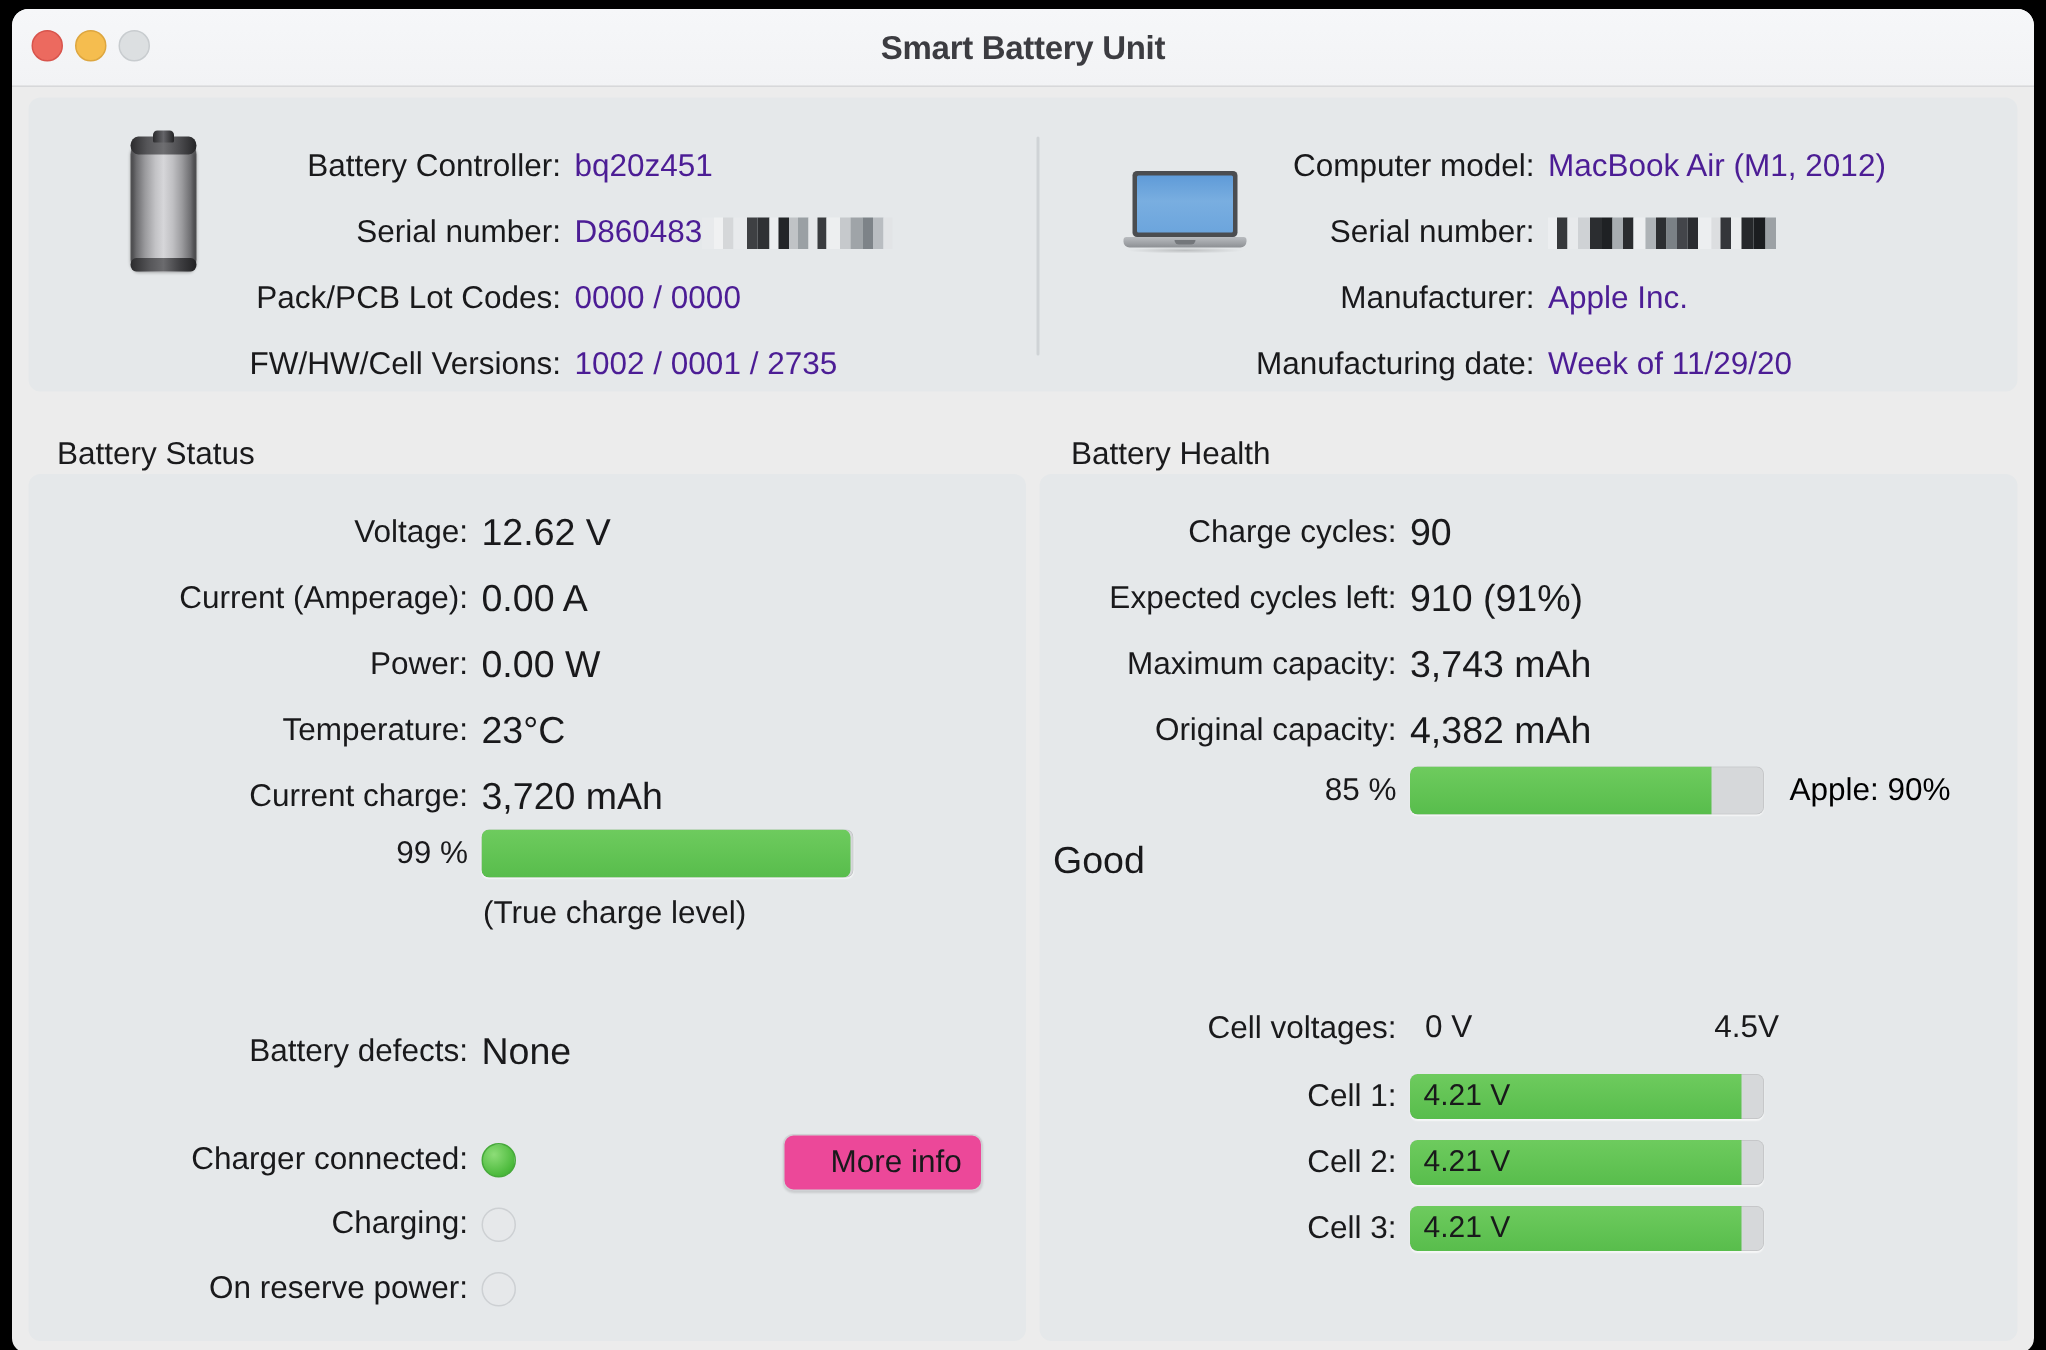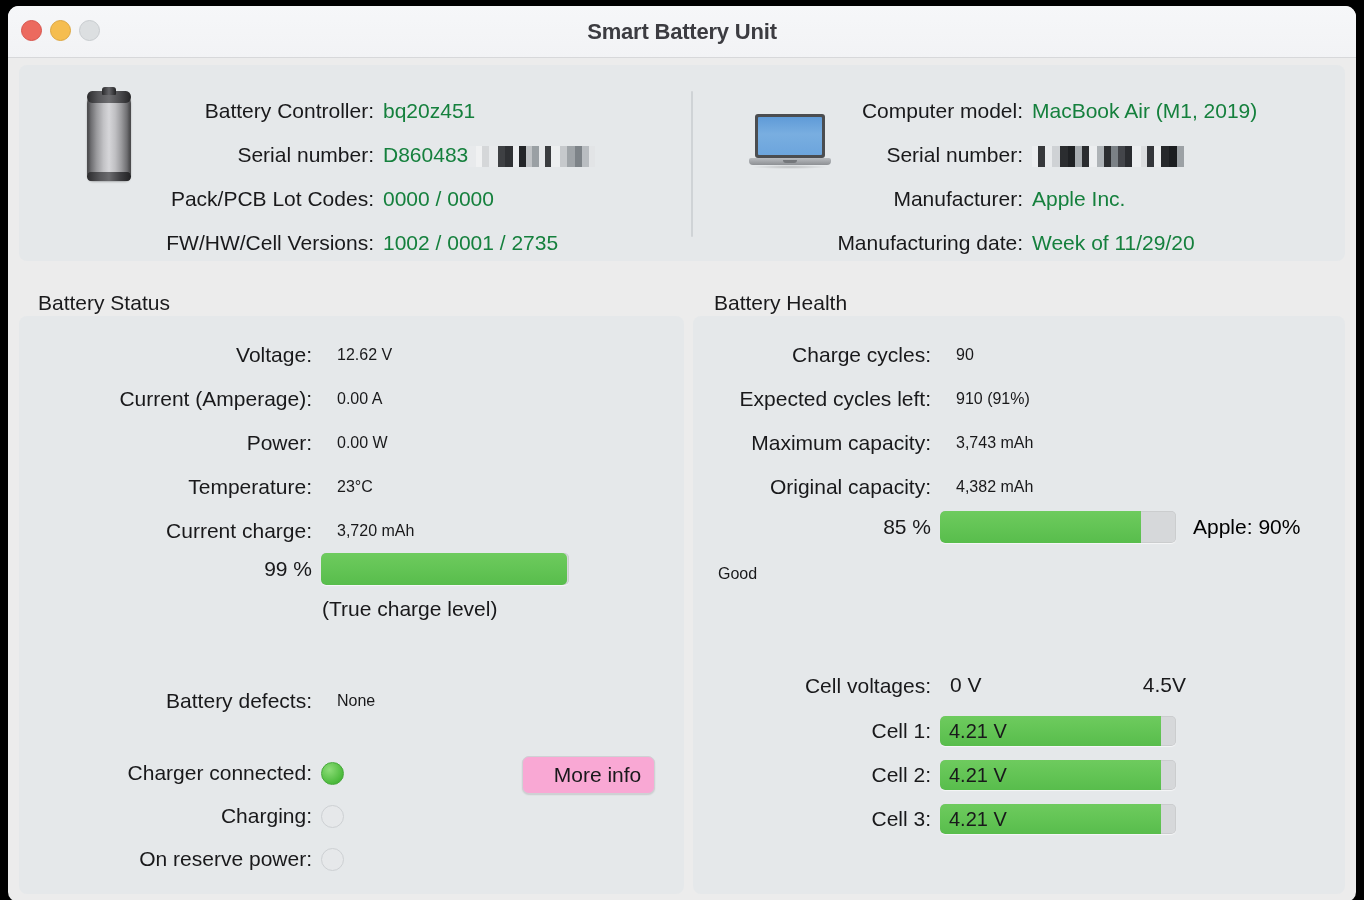--- a/index.html
+++ b/index.html
@@ -160,21 +160,21 @@
     height: 44px;
   }
   .lbl {
     text-align: right;
     font-size: 21px;
     color: #19191b;
     white-space: nowrap;
   }
   .val {
     font-size: 21px;
-    color: #15803d;
+    color: #4c1d95;
     white-space: nowrap;
     margin-left: 9px;
   }
 
   #battery-rows { left: 0; width: 660px; }
   #battery-rows .lbl { width: 355px; }
   #computer-rows { left: 0; width: 640px; }
   #computer-rows .lbl { width: 330px; }
 
   
@@ -208,24 +208,24 @@
     align-items: center;
     height: 30px;
   }
   .form-lbl {
     text-align: right;
     font-size: 21px;
     color: #19191b;
     white-space: nowrap;
   }
   .form-val {
-    font-size: 16px;
+    font-size: 25px;
     color: #19191b;
     white-space: nowrap;
-    margin-left: 25px;
+    margin-left: 9px;
   }
 
   
   #status-panel .form-lbl { width: 293px; }
   #status-panel .form-row { left: 0; }
 
   
   #health-panel .form-lbl { width: 238px; }
   #health-panel .form-row { left: 0; }
 
@@ -283,21 +283,21 @@
     background: #e6e8ea;
     border: 1.5px solid #cdd0d3;
   }
 
   #more-info-btn {
     position: absolute;
     left: 503px;
     top: 440px;
     width: 133px;
     height: 38px;
-    background: #f9a8d4;
+    background: #ec4899;
     border: 0.5px solid #cfd1d4;
     border-radius: 7px;
     box-shadow: 0 1px 1.5px rgba(0,0,0,0.12);
     font-size: 21px;
     color: #19191b;
     display: flex;
     align-items: center;
     justify-content: center;
     cursor: default;
     box-sizing: border-box;
@@ -404,21 +404,21 @@
               <div class="lap-screen"></div>
             </div>
           <div class="lap-base"></div>
           <div class="lap-notch"></div>
           <div class="lap-shadow"></div>
         </div>
       </div>
       <div class="rows" id="computer-rows">
         <div class="row">
           <div class="lbl">Computer model:</div>
-          <div class="val">MacBook Air (M1, 2019)</div>
+          <div class="val">MacBook Air (M1, 2012)</div>
         </div>
         <div class="row">
           <div class="lbl">Serial number:</div>
           <div class="val nowrap">
             <span class="redact">
                 <span class="rb" style="width:6px;background:#eceef0"></span>
                 <span class="rb" style="width:7px;background:#36383b"></span>
                 <span class="rb" style="width:7px;background:#e8eaec"></span>
                 <span class="rb" style="width:8px;background:#cfd2d5"></span>
                 <span class="rb" style="width:8px;background:#2b2d30"></span>

